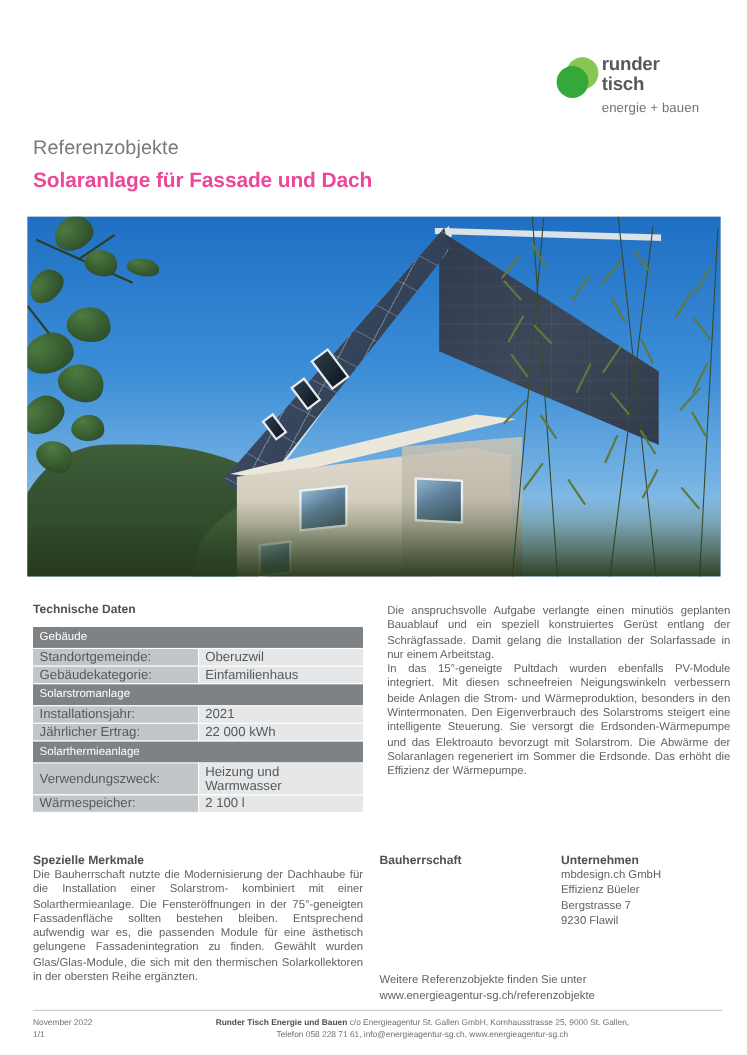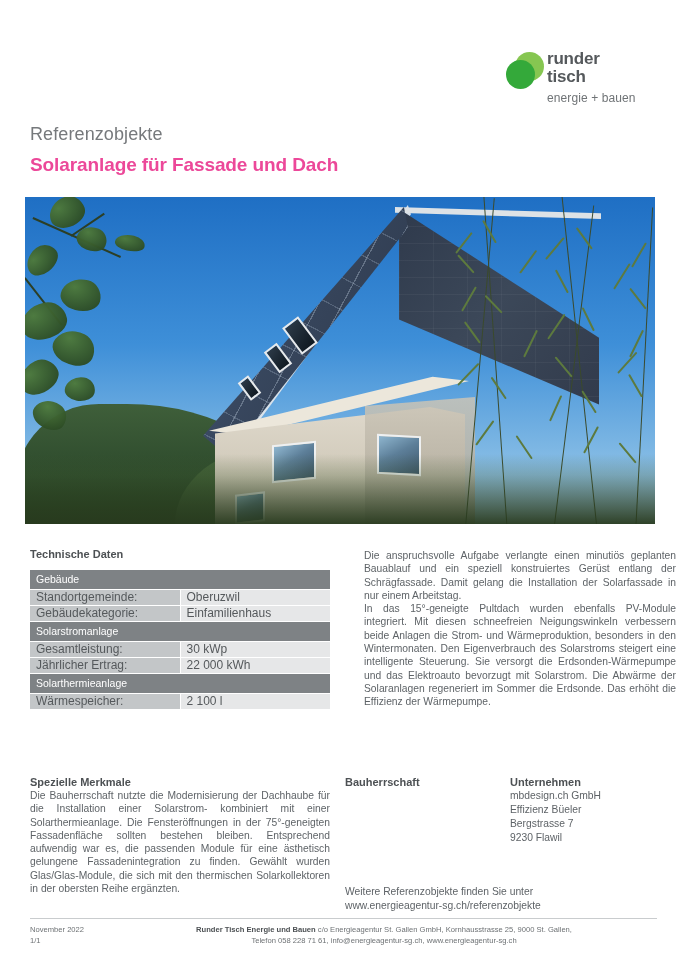--- a/index.html
+++ b/index.html
@@ -307,21 +307,21 @@
 
   
   .copy {
     position: absolute;
     font-size: 10.3px;
     line-height: 13.3px;
     color: #5e6367;
     text-align: justify;
   }
   #right-copy {
-    left: 364px;
+    left: 352px;
     top: 517px;
     width: 312px;
   }
   #right-copy p { margin: 0; }
   #merkmale-copy {
     left: 30px;
     top: 757px;
     width: 300px;
   }
 
@@ -484,30 +484,34 @@
       </tr>
       <tr>
         <td class="k">Gebäudekategorie:</td>
         <td class="v">Einfamilienhaus</td>
       </tr>
 
       <tr class="grp">
         <td colspan="2">Solarstromanlage</td>
       </tr>
       <tr>
-        <td class="k">Gesamtleistung:</td>
-        <td class="v">30 kWp</td>
+        <td class="k">Installationsjahr:</td>
+        <td class="v">2021</td>
       </tr>
       <tr>
         <td class="k">Jährlicher Ertrag:</td>
         <td class="v">22 000 kWh</td>
       </tr>
 
       <tr class="grp">
         <td colspan="2">Solarthermieanlage</td>
+      </tr>
+      <tr>
+        <td class="k">Verwendungszweck:</td>
+        <td class="v">Heizung und Warmwasser</td>
       </tr>
       <tr>
         <td class="k">Wärmespeicher:</td>
         <td class="v">2 100 l</td>
       </tr>
     </tbody>
   </table>
 
   <div class="copy" id="right-copy">
     <p>Die anspruchsvolle Aufgabe verlangte einen minutiös geplanten Bauablauf und ein speziell konstruiertes Gerüst entlang der Schrägfassade. Damit gelang die Installation der Solarfassade in nur einem Arbeitstag.</p>

